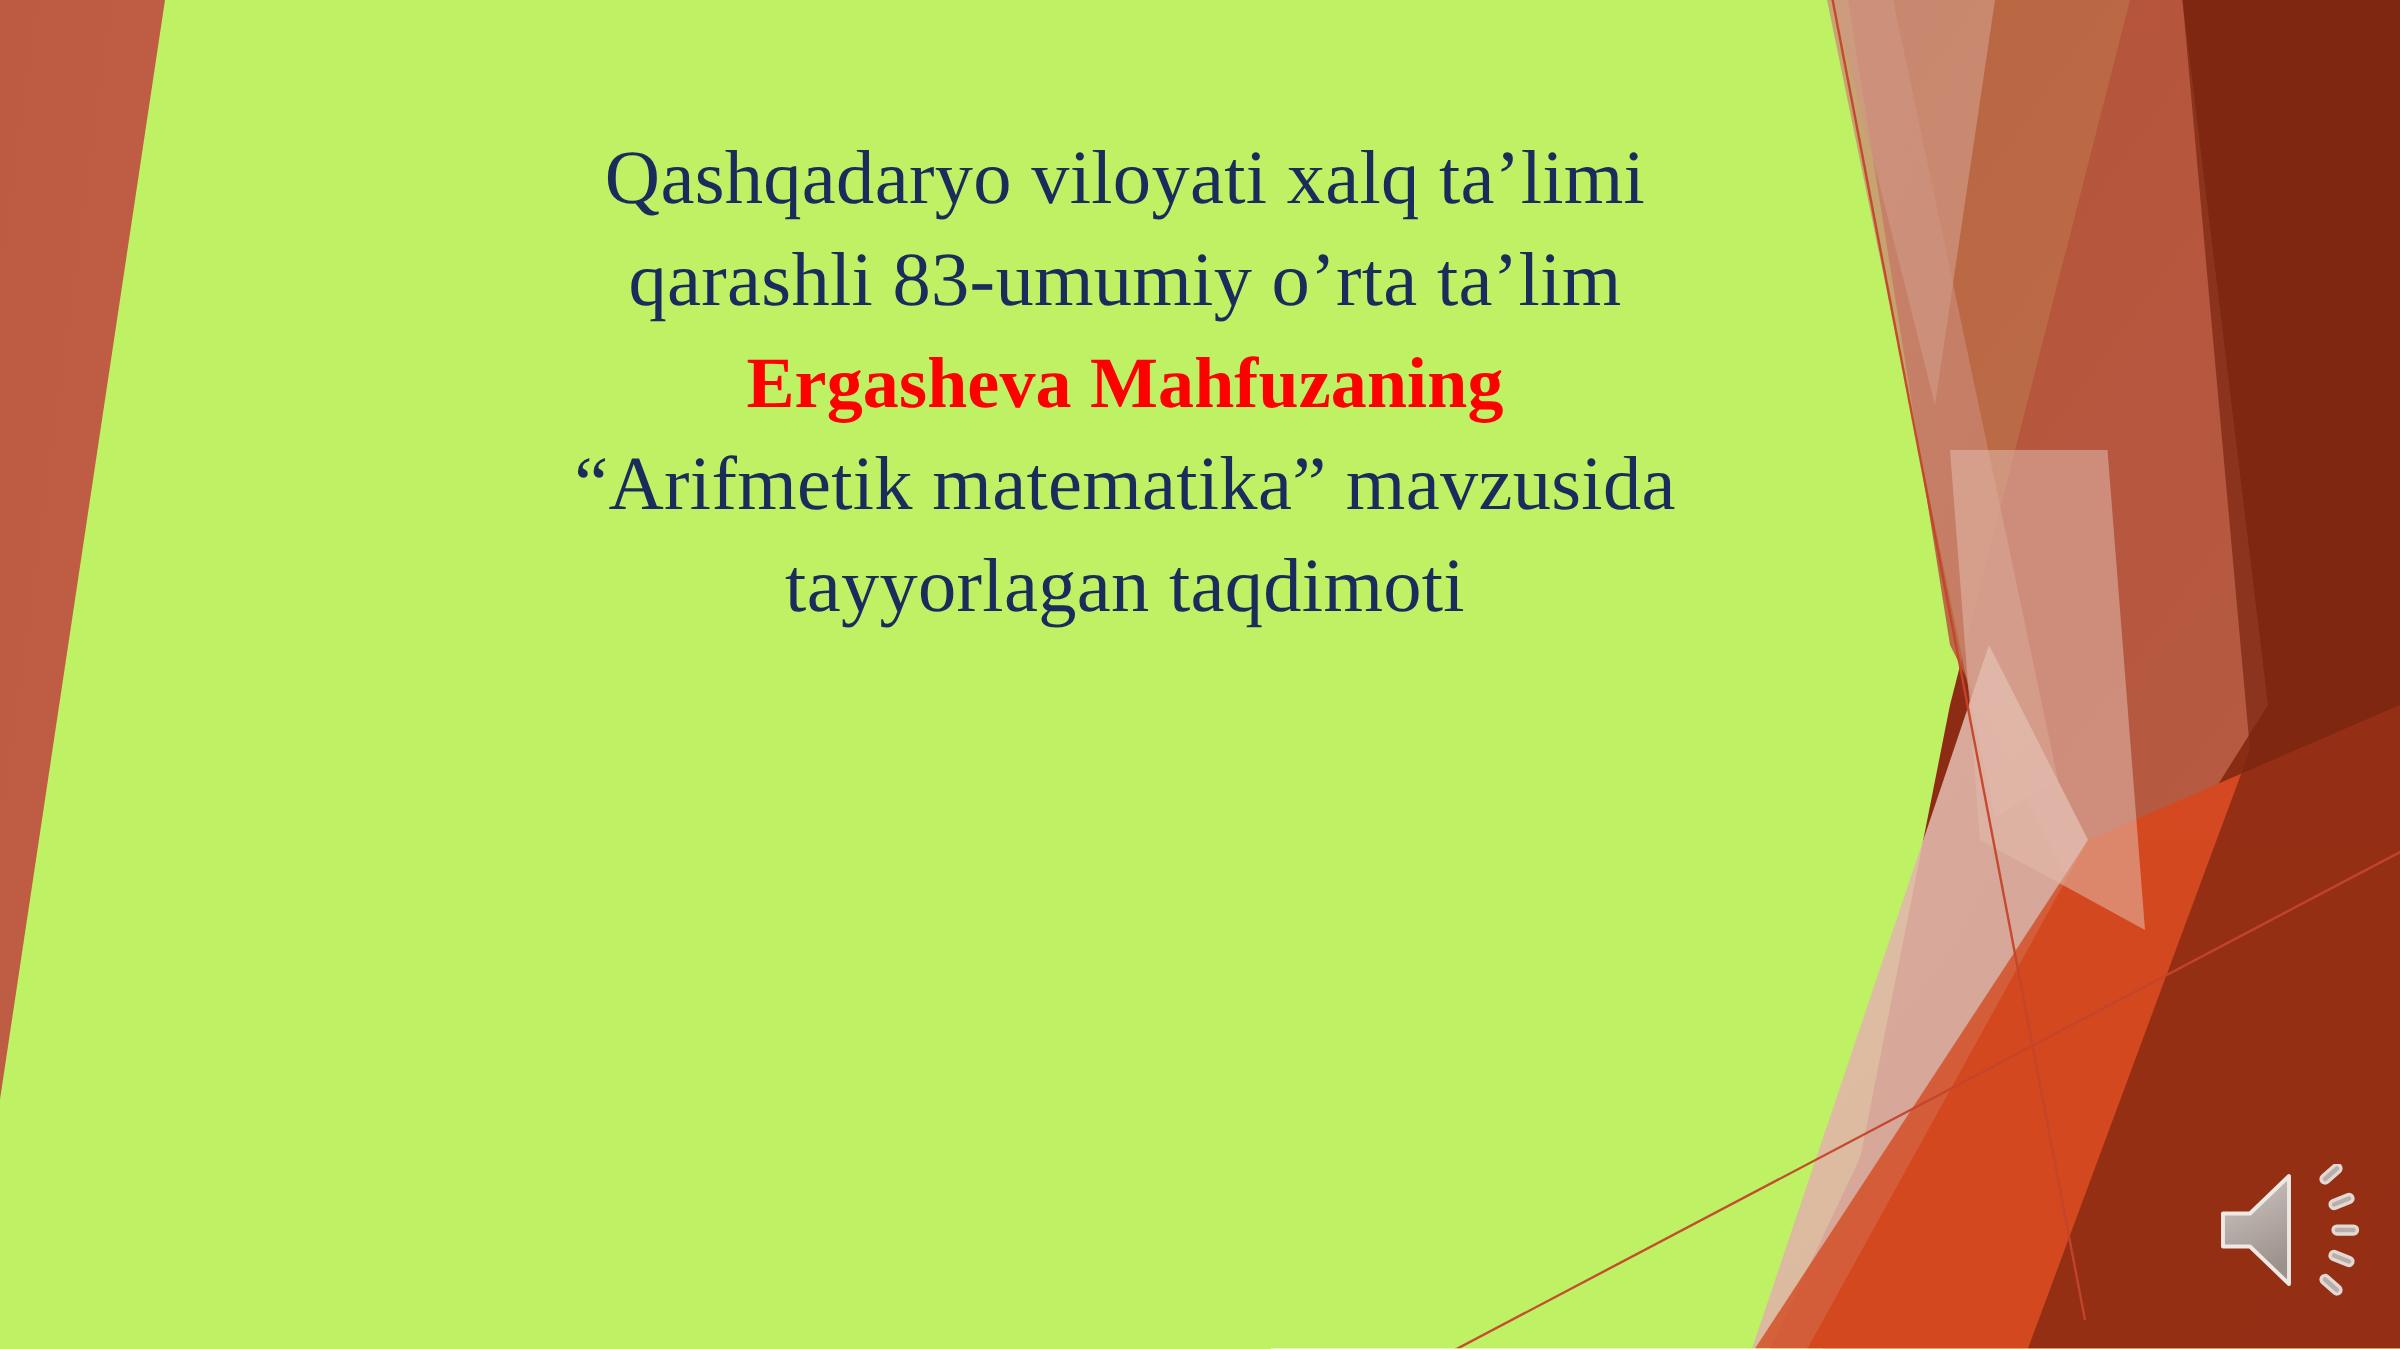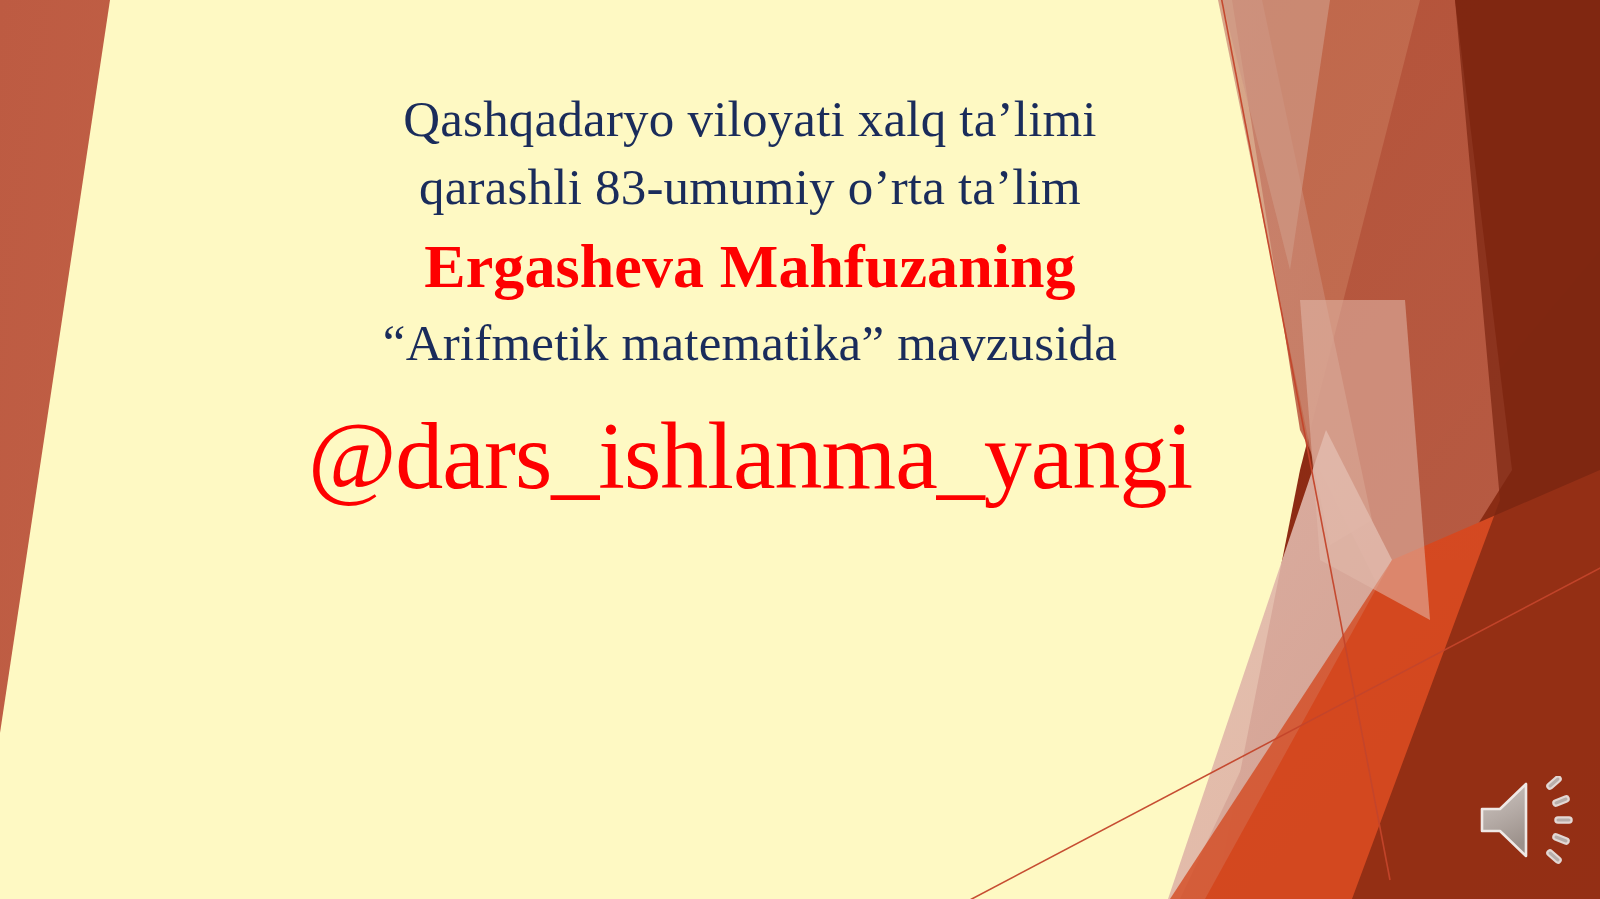--- a/index.html
+++ b/index.html
@@ -9,21 +9,21 @@
     background: #ffffff;
   }
   body {
     font-family: "Liberation Serif", "DejaVu Serif", serif;
   }
 
   .slide {
     position: relative;
     width: 1600px;
     height: 899px;
-    background: #fef9c3;
+    background: #bef264;
     overflow: hidden;
   }
 
   
   .bg-art {
     position: absolute;
     inset: 0;
     width: 1600px;
     height: 899px;
     pointer-events: none;
@@ -48,21 +48,21 @@
 
   .line {
     display: block;
     white-space: nowrap;
   }
 
   .name-line {
     display: block;
     color: #fe0000;
     font-weight: bold;
-    font-size: 62px;
+    font-size: 48px;
     line-height: 1.42;
     letter-spacing: 0.1px;
   }
 
   .handle {
     display: block;
     margin-top: 28px;
     color: #fe0000;
     font-size: 96px;
     line-height: 1.05;
@@ -144,23 +144,23 @@
 
   <div class="content">
 
     <div class="title-block">
       <span class="line">Qashqadaryo viloyati xalq ta’limi</span>
       <span class="line">qarashli 83-umumiy o’rta ta’lim</span>
 
       <span class="name-line">Ergasheva Mahfuzaning</span>
 
       <span class="line">“Arifmetik matematika” mavzusida</span>
+      <span class="line">tayyorlagan taqdimoti</span>
     </div>
 
-    <span class="handle">@dars_ishlanma_yangi</span>
   </div>
 
   <svg class="audio-icon" viewBox="0 0 96 88" xmlns="http://www.w3.org/2000/svg">
     <defs>
       <linearGradient id="spk" x1="0" y1="0" x2="0.3" y2="1">
         <stop offset="0%" stop-color="#cfc7c2"></stop>
         <stop offset="55%" stop-color="#b4aaa5"></stop>
         <stop offset="100%" stop-color="#9c918b"></stop>
       </linearGradient>
     </defs>

